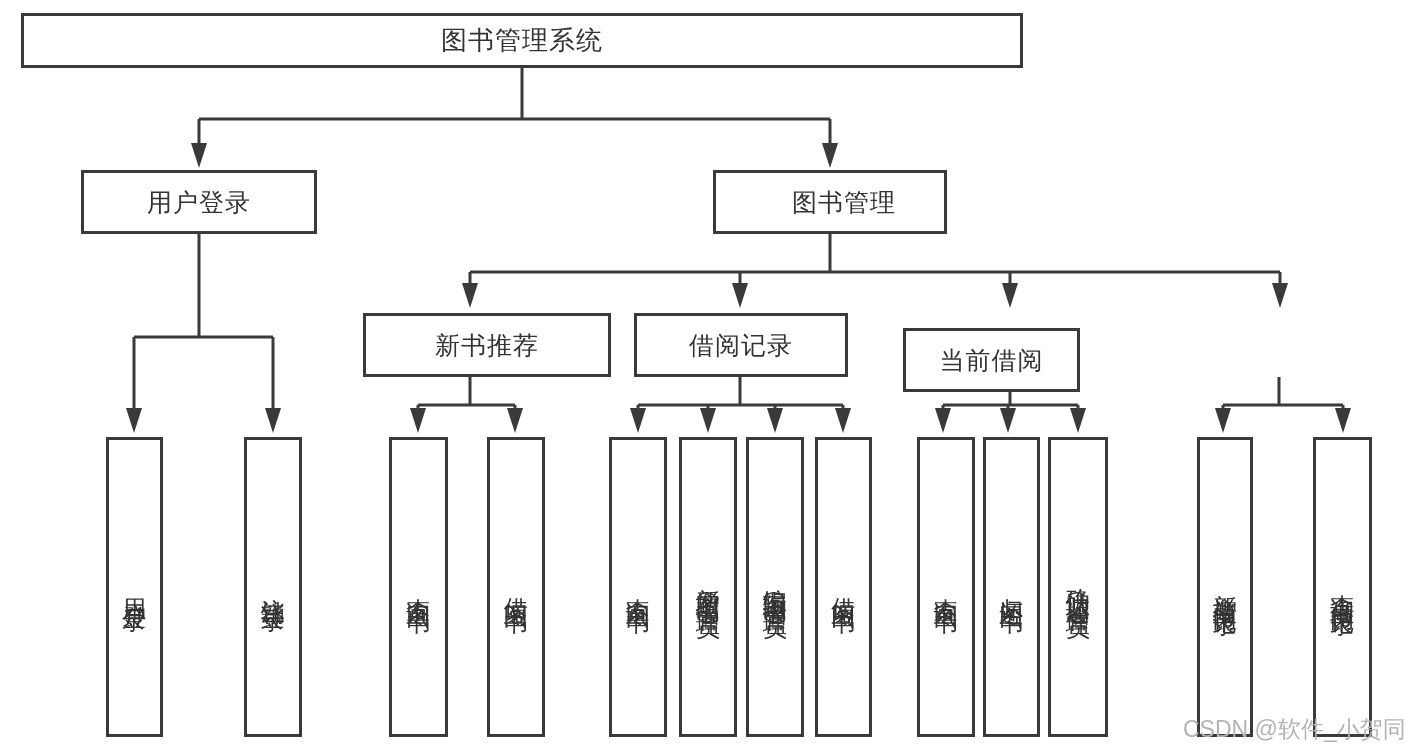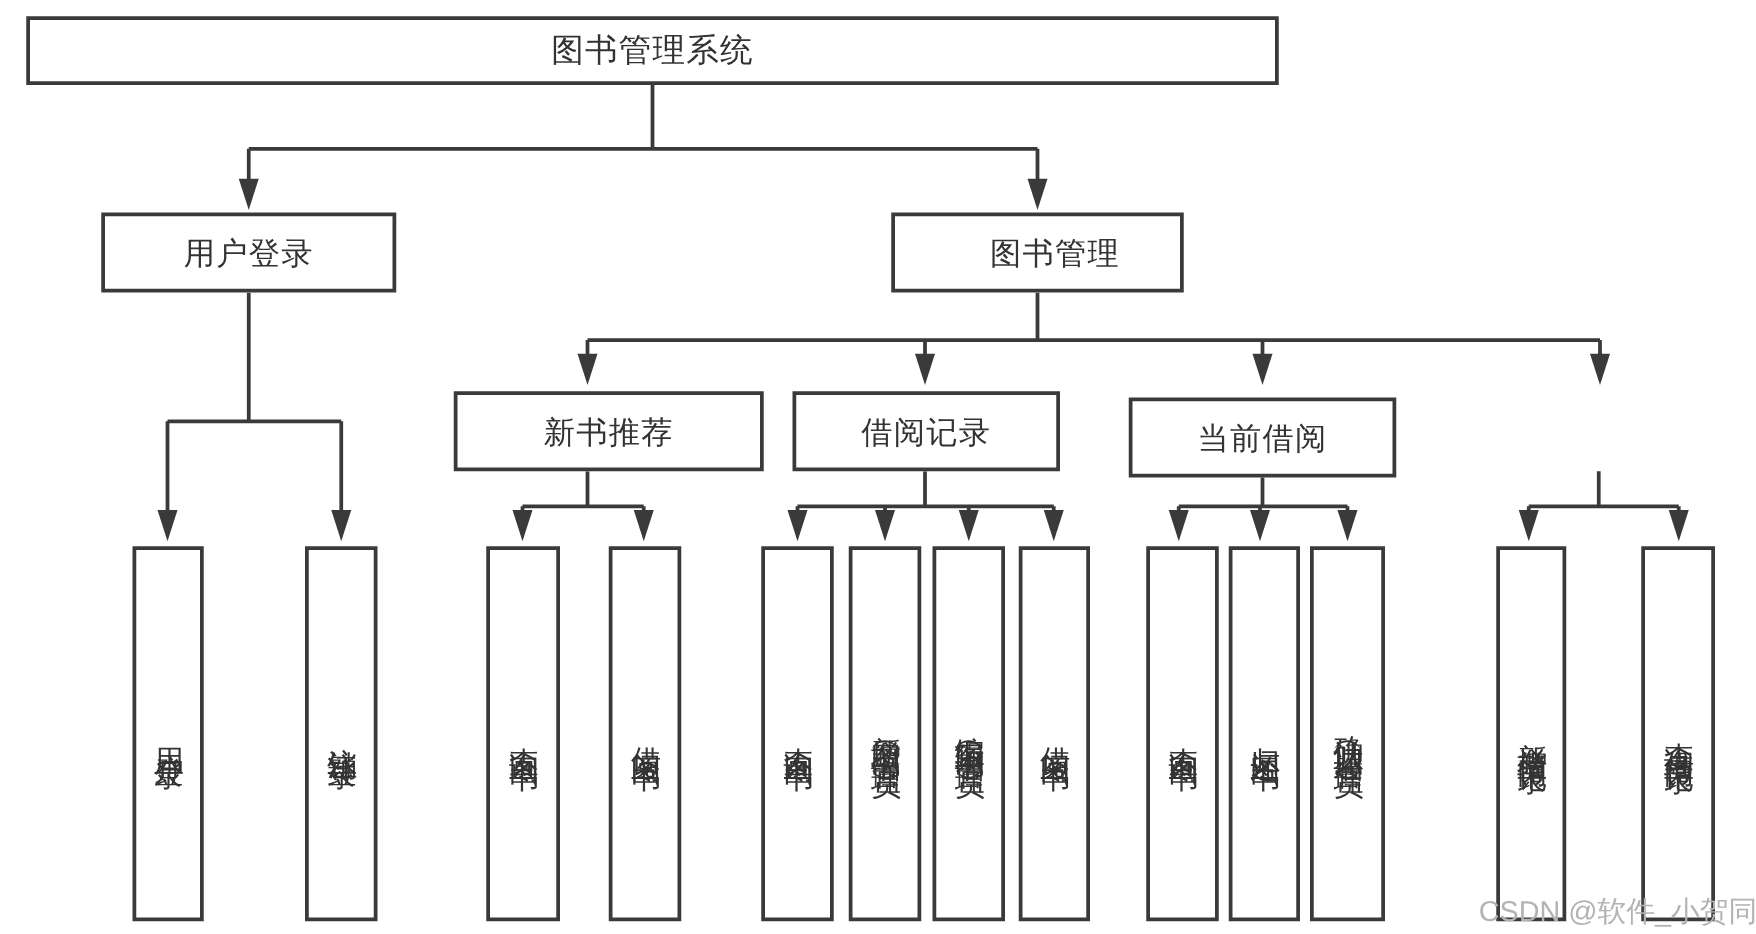--- a/index.html
+++ b/index.html
@@ -127,21 +127,21 @@
   <div class="node l2" style="left:713px; top:170px; width:234px; height:64px;padding-left:28px;">
     <span class="h-label">图书管理</span>
   </div>
 
   <div class="node l3" style="left:363px; top:313px; width:248px; height:64px;">
     <span class="h-label">新书推荐</span>
   </div>
   <div class="node l3" style="left:634px; top:313px; width:214px; height:64px;">
     <span class="h-label">借阅记录</span>
   </div>
-  <div class="node l3" style="left:903px; top:318px; width:214px; height:64px;justify-content:center;">
+  <div class="node l3" style="left:903px; top:328px; width:177px; height:64px;justify-content:center;">
     <span class="h-label">当前借阅</span>
   </div>
 
   <div class="node leaf" style="left:106px; width:57px;">
     <span class="v-label">用户登录</span>
   </div>
   <div class="node leaf" style="left:244px; width:58px;">
     <span class="v-label">注销登录</span>
   </div>
 

